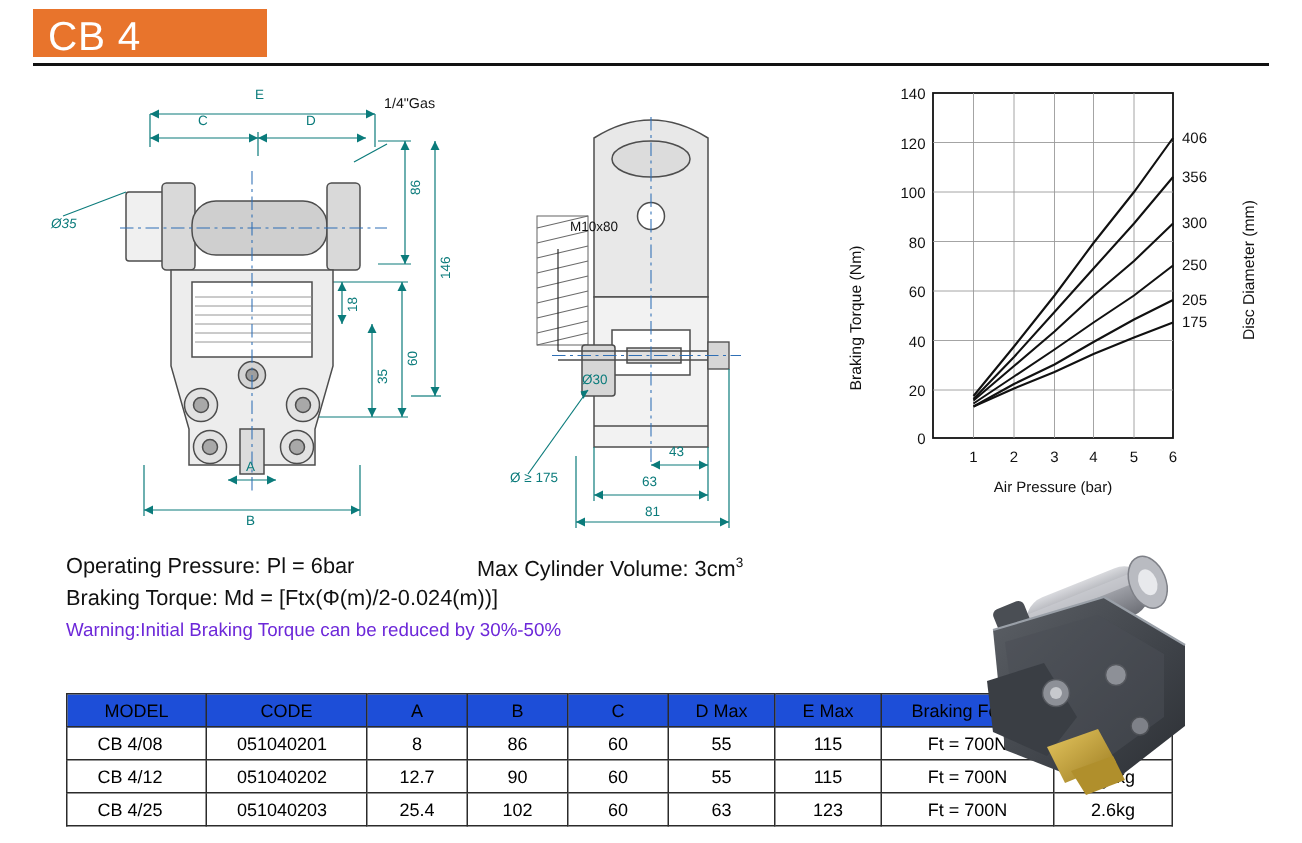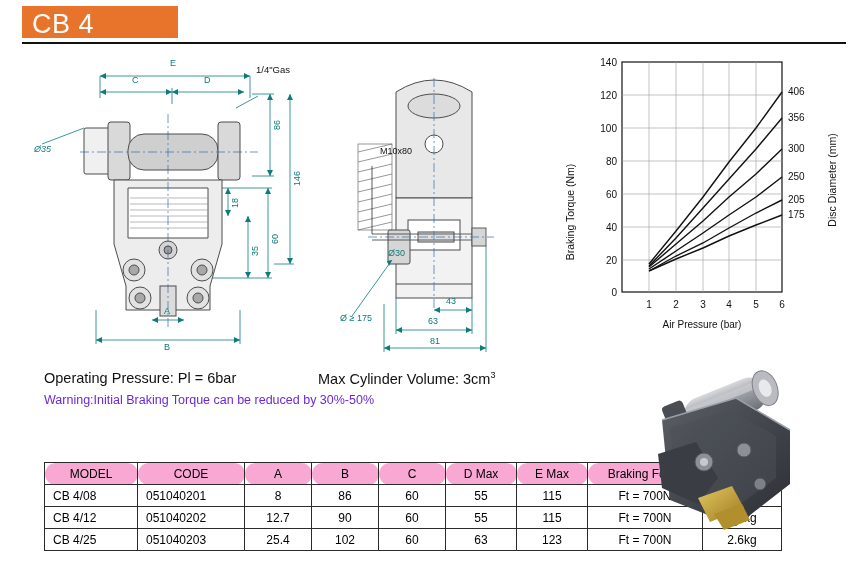--- a/index.html
+++ b/index.html
@@ -47,22 +47,22 @@
     border-collapse:collapse;
     font-size:12px;
   }
   th,td{
     border:1px solid #2b2b2b;
     height:21px;
     text-align:center;
     padding:0 4px;
     font-weight:normal;
   }
-  thead th{background:#f9a8d4;border-radius:11px;}
-  td.left{text-align:left;padding-left:8px;}
+  thead th{background:#1d4ed8;}
+  td.left{text-align:left;padding-left:20px;}
   .c-model{width:84px;}
   .c-code{width:98px;margin-top:17px;}
   .c-a{width:58px;}
   .c-b{width:58px;}
   .c-c{width:58px;}
   .c-dmax{width:62px;}
   .c-emax{width:62px;}
   .c-bf{width:106px;}
   .c-w{width:70px;}
 
@@ -318,20 +318,21 @@
       <text x="-160" y="28" transform="rotate(-90)" font-family="Liberation Sans, sans-serif" font-size="10.5" fill="#111" text-anchor="middle">Braking Torque (Nm)</text>
       <text x="-128" y="290" transform="rotate(-90)" font-family="Liberation Sans, sans-serif" font-size="10.5" fill="#111" text-anchor="middle">Disc Diameter (mm)</text>
     </svg>
   </div>
 
   <div class="textblock">
     <div class="tline row2">
       <span>Operating Pressure: Pl = 6bar</span>
       <span class="col2"><span>Max Cylinder Volume: 3cm</span><sup>3</sup></span>
     </div>
+    <div class="tline">Braking Torque: Md = [Ftx(Φ(m)/2-0.024(m))]</div>
     <div class="tline"><span class="warn">Warning:Initial Braking Torque can be reduced by 30%-50%</span></div>
   </div>
 
   <table>
     <thead>
       <tr>
         <th class="c-model">MODEL</th>
         <th class="c-code">CODE</th>
         <th class="c-a">A</th>
         <th class="c-b">B</th>

